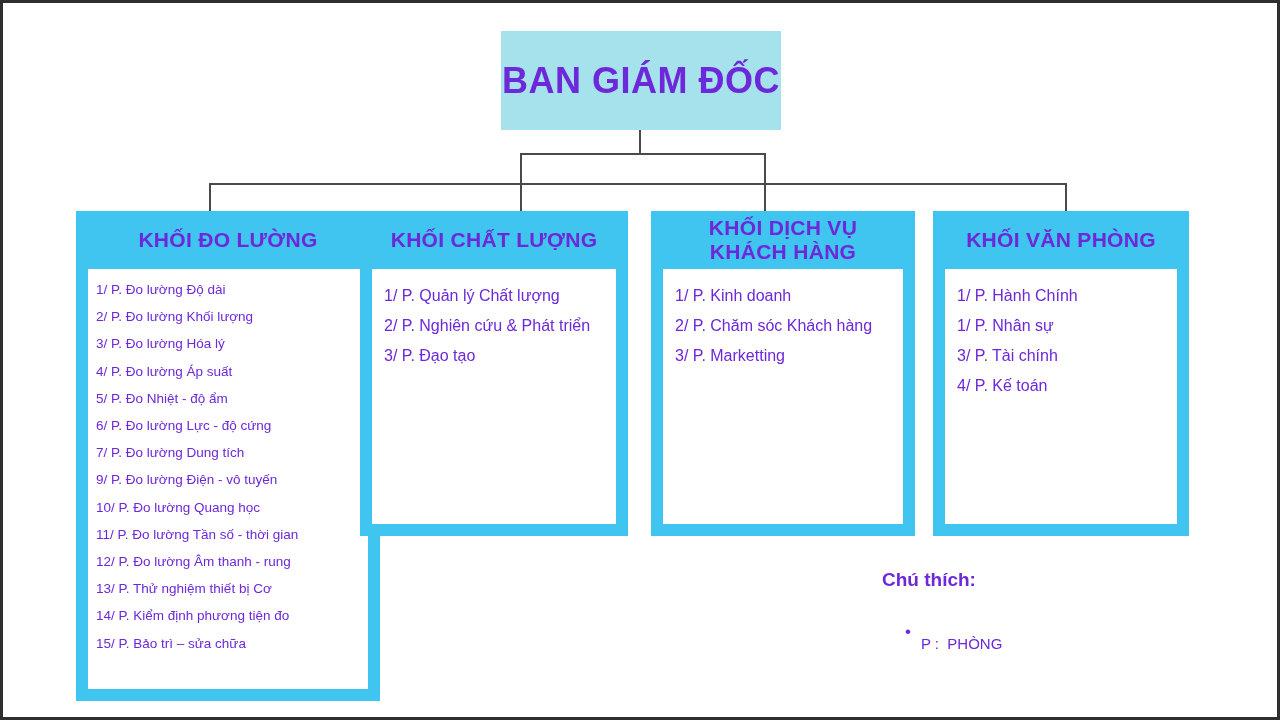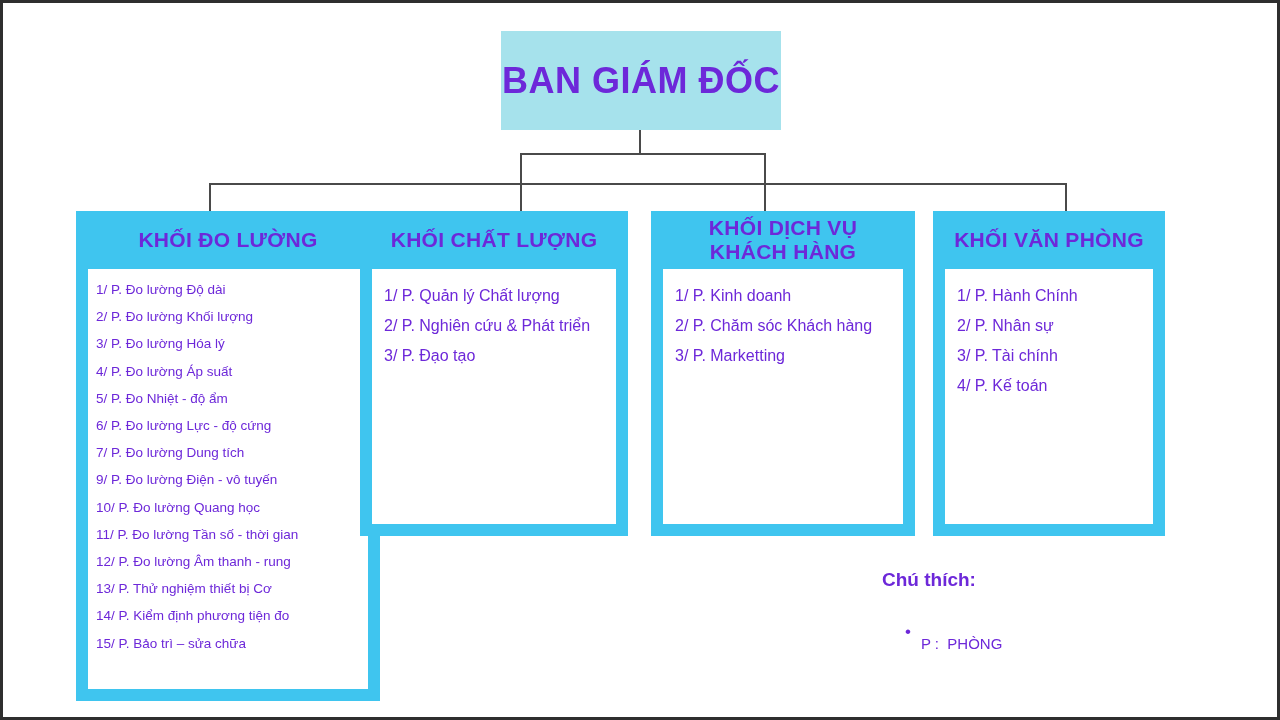--- a/index.html
+++ b/index.html
@@ -37,21 +37,21 @@
   .ln-v-midR    { left: 761px; top: 150px; height: 58px; }
   .ln-h-lower   { left: 206px; top: 180px; width: 858px; }
   .ln-v-farL    { left: 206px; top: 180px; height: 28px; }
   .ln-v-farR    { left: 1062px; top: 180px; height: 28px; }
 
   
   .division { position: absolute; background: #3fc5ef; }
   .d1 { left: 73px;  top: 208px; width: 304px; height: 490px; }
   .d2 { left: 357px; top: 208px; width: 268px; height: 325px; }
   .d3 { left: 648px; top: 208px; width: 264px; height: 325px; }
-  .d4 { left: 930px; top: 208px; width: 232px; height: 325px; }
+  .d4 { left: 930px; top: 208px; width: 256px; height: 325px; }
 
   .division-title {
     position: absolute; left: 0; top: 0; right: 0; height: 58px;
     display: flex; align-items: center; justify-content: center;
     text-align: center;
     font-weight: 700; font-size: 21px; letter-spacing: 0.3px;
     line-height: 1.12;
     white-space: pre-line;
   }
 
@@ -133,21 +133,21 @@
         <div class="list-item">1/ P. Kinh doanh</div>
         <div class="list-item">2/ P. Chăm sóc Khách hàng</div>
         <div class="list-item">3/ P. Marketting</div>
       </div>
   </div>
 
   <div class="division d4">
     <div class="division-title">KHỐI VĂN PHÒNG</div>
     <div class="panel">
         <div class="list-item">1/ P. Hành Chính</div>
-        <div class="list-item">2/ P. Nhân sự</div>
+        <div class="list-item">1/ P. Nhân sự</div>
         <div class="list-item">3/ P. Tài chính</div>
         <div class="list-item">4/ P. Kế toán</div>
       </div>
   </div>
 
   <div class="legend-title">Chú thích:</div>
   <div class="legend-item">
     <span class="bullet">•</span>
     <span class="legend-item-text">P :  PHÒNG</span>
   </div>

